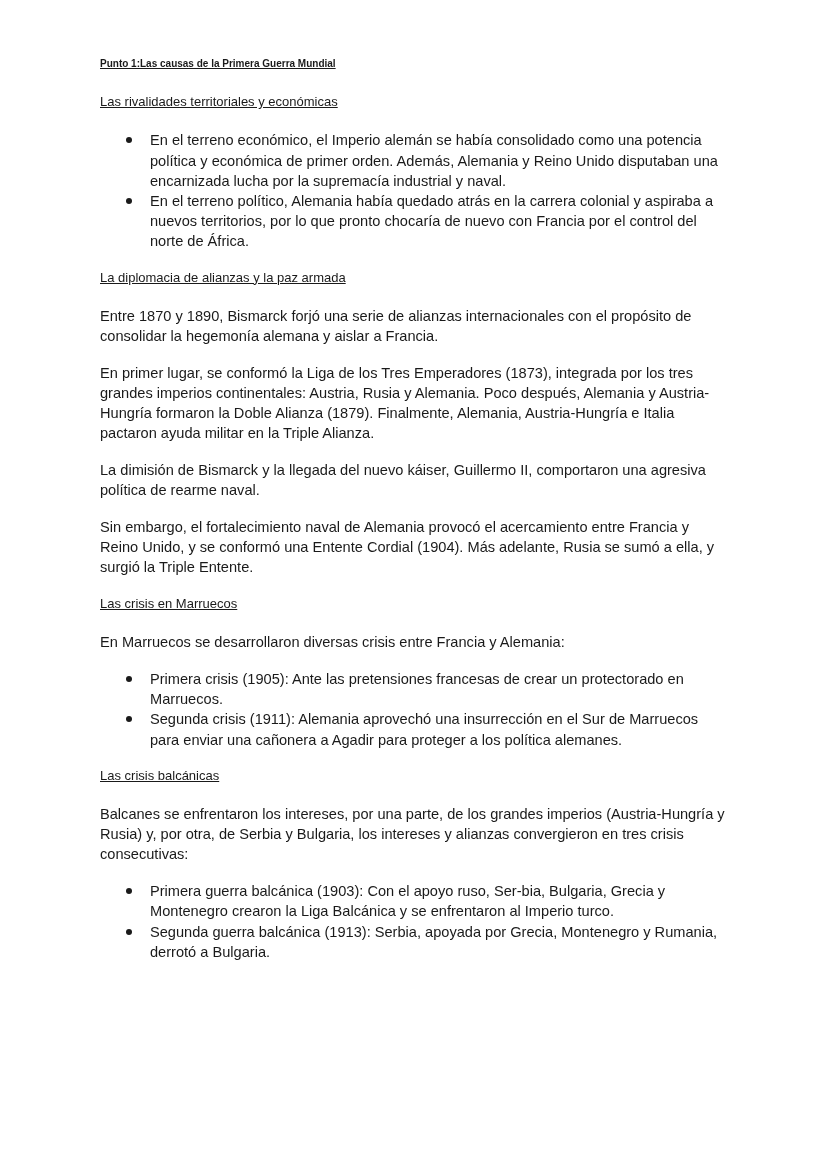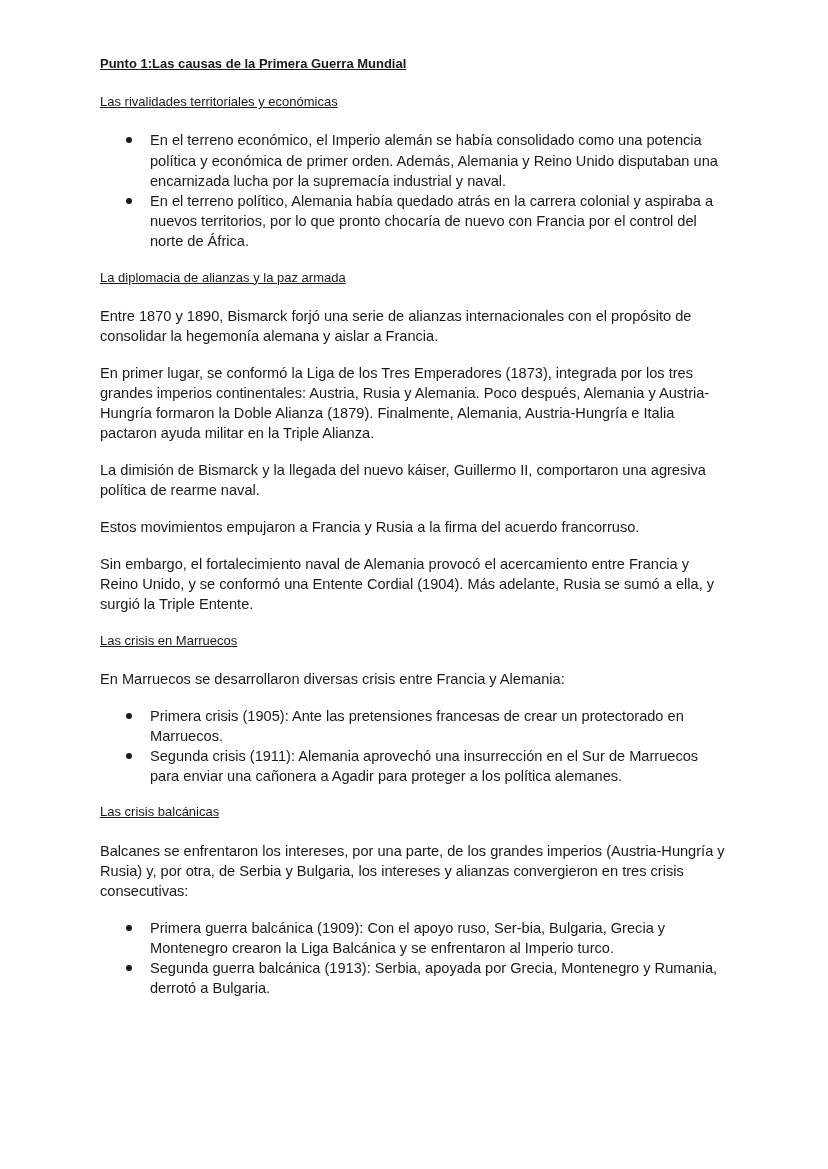--- a/index.html
+++ b/index.html
@@ -1,19 +1,19 @@
 <!DOCTYPE html>
 <html><head>
   <meta charset="utf-8">
   <style>
     html, body { margin: 0; padding: 0; background: #ffffff; }
     body { width: 828px; height: 1169px; position: relative; overflow: hidden;
            font-family: "Liberation Sans", sans-serif; color: #1a1a1a; }
     .page { position: absolute; left: 100px; top: 54px; width: 630px; font-size: 14.6px; line-height: 20.2px; }
-    .title { font-weight: bold; text-decoration: underline; margin: 0 0 18px 0; font-size: 13px; }
+    .title { font-weight: bold; text-decoration: underline; margin: 0 0 18px 0; font-size: 10px; }
     .h2 { text-decoration: underline; margin: 0 0 18px 0; font-weight: normal; font-size: 13px; }
     p { margin: 0 0 16.5px 0; }
     ul { list-style: none; margin: 0 0 16px 0; padding: 0 0 0 50px; }
     ul li { position: relative; margin: 0; }
     ul li::before { content: ""; position: absolute; left: -24px; top: 7px; width: 6px; height: 6px; border-radius: 50%; background: #1a1a1a; }
     ul.spaced { margin-top: 12px; }
     b { font-weight: normal; }
   </style>
 </head>
 <body>
@@ -24,29 +24,28 @@
   <div class="h2">Las rivalidades territoriales y económicas</div>
   <ul class="spaced">
     <li><span>En el terreno económico, el Imperio alemán se había consolidado como una potencia política y económica de primer orden. Además, Alemania y Reino Unido disputaban una encarnizada lucha por la supremacía industrial y naval.</span></li>
     <li><span>En el terreno político, Alemania había quedado atrás en la carrera colonial y aspiraba a nuevos territorios, por lo que pronto chocaría de nuevo con Francia por el control del norte de África.</span></li>
   </ul>
 
   <div class="h2">La diplomacia de alianzas y la paz armada</div>
   <p>Entre 1870 y 1890, Bismarck forjó una serie de alianzas internacionales con el propósito de consolidar la hegemonía alemana y aislar a Francia.</p>
   <p>En primer lugar, se conformó la Liga de los Tres Emperadores (1873), integrada por los tres grandes imperios continentales: Austria, Rusia y Alemania. Poco después, Alemania y Austria-Hungría formaron la Doble Alianza (1879). Finalmente, Alemania, Austria-Hungría e Italia pactaron ayuda militar en la Triple Alianza.</p>
   <p>La dimisión de Bismarck y la llegada del nuevo káiser, Guillermo II, comportaron una agresiva política de rearme naval.</p>
-  <p>Estos movimientos empujaron a Francia y Rusia a la firma del acuerdo francorruso.</p>
   <p>Sin embargo, el fortalecimiento naval de Alemania provocó el acercamiento entre Francia y Reino Unido, y se conformó una Entente Cordial (1904). Más adelante, Rusia se sumó a ella, y surgió la Triple Entente.</p>
 
   <div class="h2">Las crisis en Marruecos</div>
   <p>En Marruecos se desarrollaron diversas crisis entre Francia y Alemania:</p>
   <ul class="spaced">
     <li><b>Primera crisis (1905)</b><span>: Ante las pretensiones francesas de crear un protectorado en Marruecos.</span></li>
     <li><b>Segunda crisis (1911):</b><span> Alemania aprovechó una insurrección en el Sur de Marruecos para enviar una cañonera a Agadir para proteger a los política alemanes.</span></li>
   </ul>
 
   <div class="h2">Las crisis balcánicas</div>
   <p>Balcanes se enfrentaron los intereses, por una parte, de los grandes imperios (Austria-Hungría y Rusia) y, por otra, de Serbia y Bulgaria, los intereses y alianzas convergieron en tres crisis consecutivas:</p>
   <ul class="spaced">
-    <li><b>Primera guerra balcánica (1909):</b><span> Con el apoyo ruso, Ser-bia, Bulgaria, Grecia y Montenegro crearon la Liga Balcánica y se enfrentaron al Imperio turco.</span></li>
+    <li><b>Primera guerra balcánica (1903):</b><span> Con el apoyo ruso, Ser-bia, Bulgaria, Grecia y Montenegro crearon la Liga Balcánica y se enfrentaron al Imperio turco.</span></li>
     <li><b>Segunda guerra balcánica (1913)</b><span>: Serbia, apoyada por Grecia, Montenegro y Rumania, derrotó a Bulgaria.</span></li>
   </ul>
 </div>
 
 </body></html>

